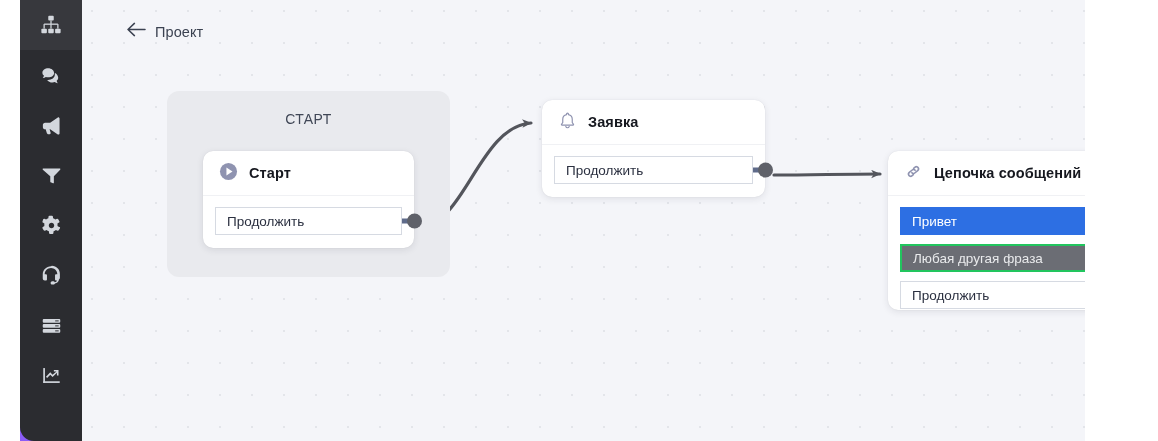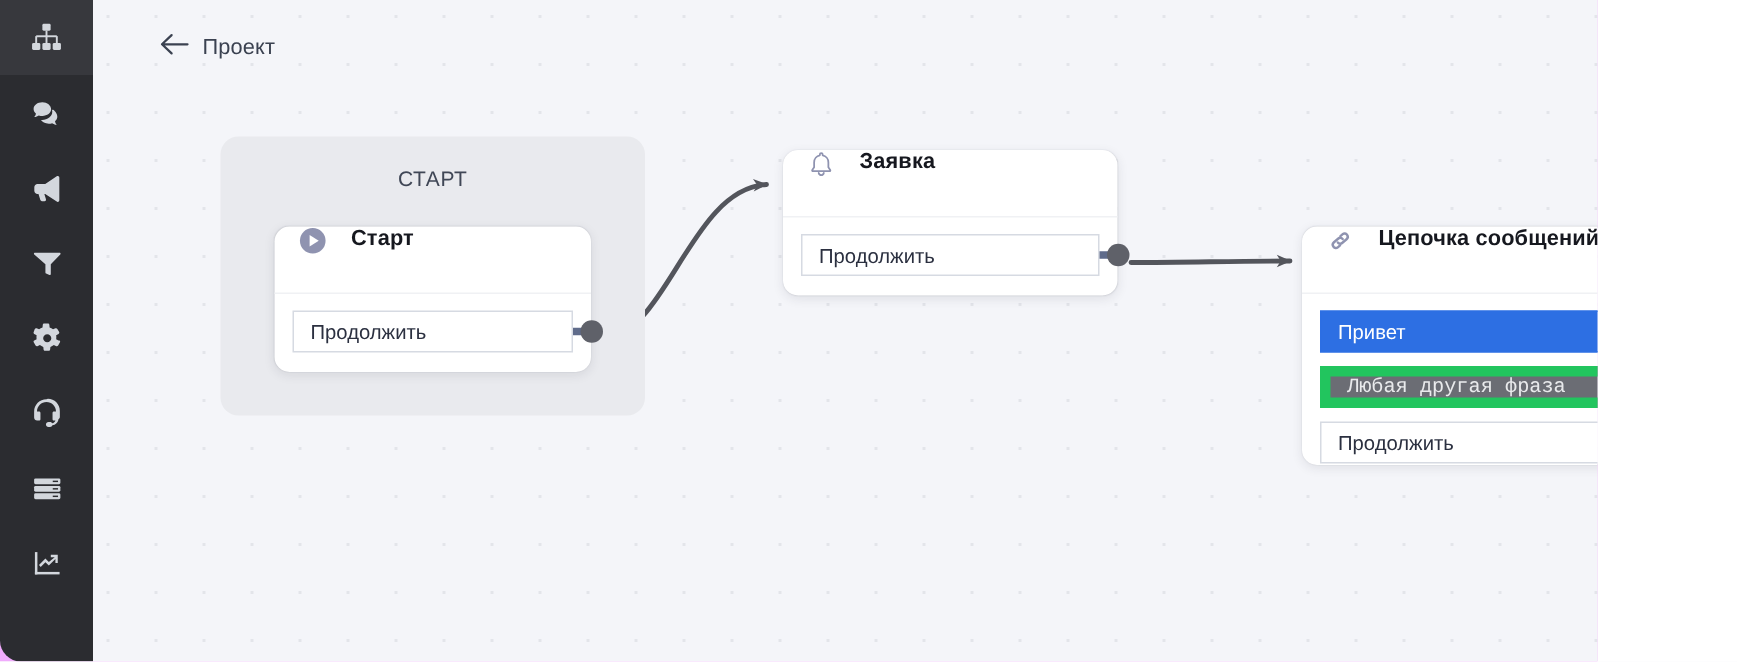--- a/index.html
+++ b/index.html
@@ -12,22 +12,23 @@
     height: 441px;
     overflow: hidden;
     font-family: "Liberation Sans", sans-serif;
     -webkit-font-smoothing: antialiased;
   }
 
   #app {
     position: relative;
     width: 1065px;
     height: 441px;
-    background: #f0abfc;
+    background: #8b5cf6;
     overflow: hidden;
+    margin-left: 20px;
   }
 
   
   #sidebar {
     position: absolute;
     left: 0;
     top: 0;
     width: 62px;
     height: 441px;
     background: #2b2c30;
@@ -121,21 +122,22 @@
   
   .node {
     position: absolute;
     background: #ffffff;
     border-radius: 10px;
     box-shadow: 0 2px 7px rgba(35, 40, 60, .10), 0 0 1px rgba(35,40,60,.14);
     z-index: 10;
   }
   .node-header {
     display: flex;
-    gap: 16px;
+    align-items: center;
+    gap: 11px;
     height: 45px;
     padding: 0 4px 0 16px;
     border-bottom: 1px solid #f0f1f4;
     box-sizing: border-box;
   }
   .node-header .node-title {
     font-size: 14.5px;
     font-weight: bold;
     color: #16181f;
     letter-spacing: .1px;
@@ -169,23 +171,22 @@
     border: 1px solid #d6dae2;
     color: #2b3040;
   }
   .port-btn.blue {
     background: #2d6fe3;
     border: 1px solid #2d6fe3;
     color: #ffffff;
   }
   .port-btn.gray {
     background: #6b6d74;
-    border: 7px solid #22c55e;
+    border: 2px solid #22c55e;
     color: #e9eaec;
-    font-family: Liberation Mono, monospace;
   }
 
   
   .port-dot {
     position: absolute;
     top: 50%;
     transform: translateY(-50%);
     border-radius: 50%;
   }
   .port-stub {

